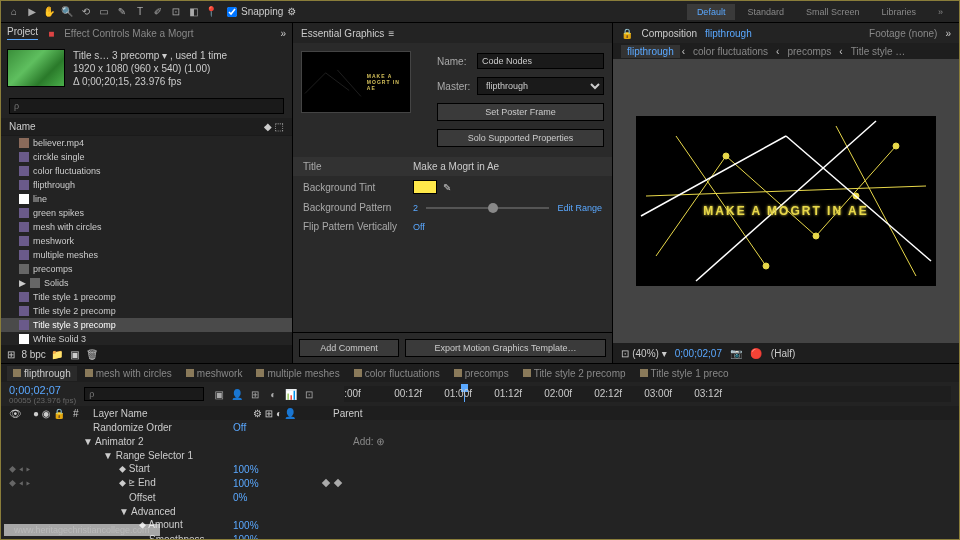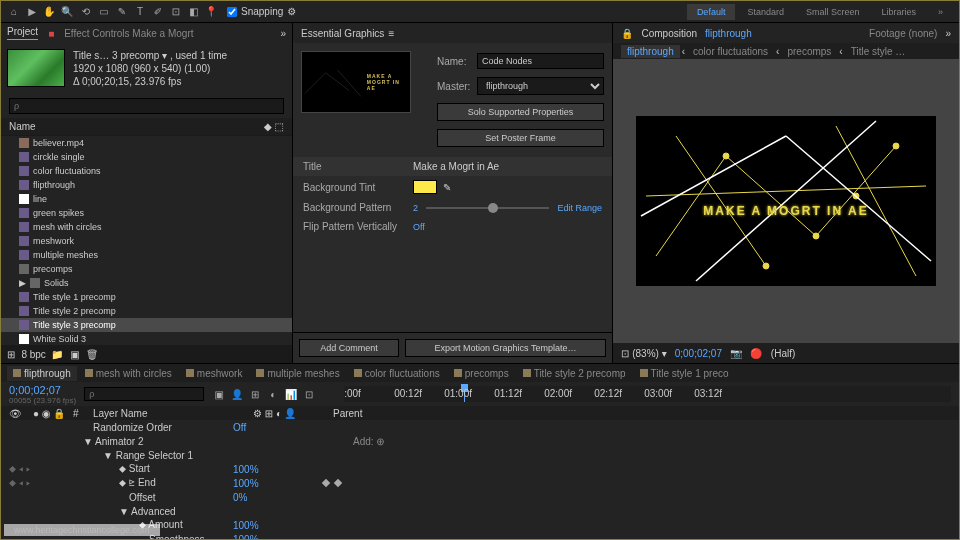--- a/index.html
+++ b/index.html
@@ -184,24 +184,24 @@
       <div style="flex:1;padding:6px 8px">
         <div class="mrow">
           <span class="mlbl" style="width:40px">Name:</span>
           <input class="minp" value="Code Nodes" style="">
         </div>
         <div class="mrow">
           <span class="mlbl" style="width:40px">Master:</span>
           <select class="minp"><option>flipthrough</option></select>
         </div>
         <div class="mrow">
-            <button class="mbtn">Solo Supported Properties</button>
+            <button class="mbtn">Set Poster Frame</button>
           </div>
         <div class="mrow">
-            <button class="mbtn">Set Poster Frame</button>
+            <button class="mbtn">Solo Supported Properties</button>
           </div>
       </div>
     </div>
     <div class="mprops">
       <div class="mrow h">
         <span class="mlbl">Title</span>
         <span>Make a Mogrt in Ae</span>
       </div>
       <div class="mrow">
         <span class="mlbl">Background Tint</span>
@@ -263,21 +263,21 @@
           <g stroke="#fff" stroke-width="1.5">
             <line x1="5" y1="100" x2="150" y2="20"></line>
               <line x1="150" y1="20" x2="295" y2="145"></line>
               <line x1="60" y1="165" x2="240" y2="5"></line>
           </g>
         </svg>
         <div class="rtxt">MAKE A MOGRT IN AE</div>
       </div>
     </div>
     <div class="rfoot">
-      <span>⊡ <span>(83%)</span> ▾</span>
+      <span>⊡ <span>(40%)</span> ▾</span>
       <span style="color:#5aa8ff">0;00;02;07</span>
       <span>📷</span>
       <span>🔴</span>
       <span>(Half)</span>
     </div>
   </div>
 </div>
 
 <div class="bottom">
   <div class="btabs" id="btabs">

